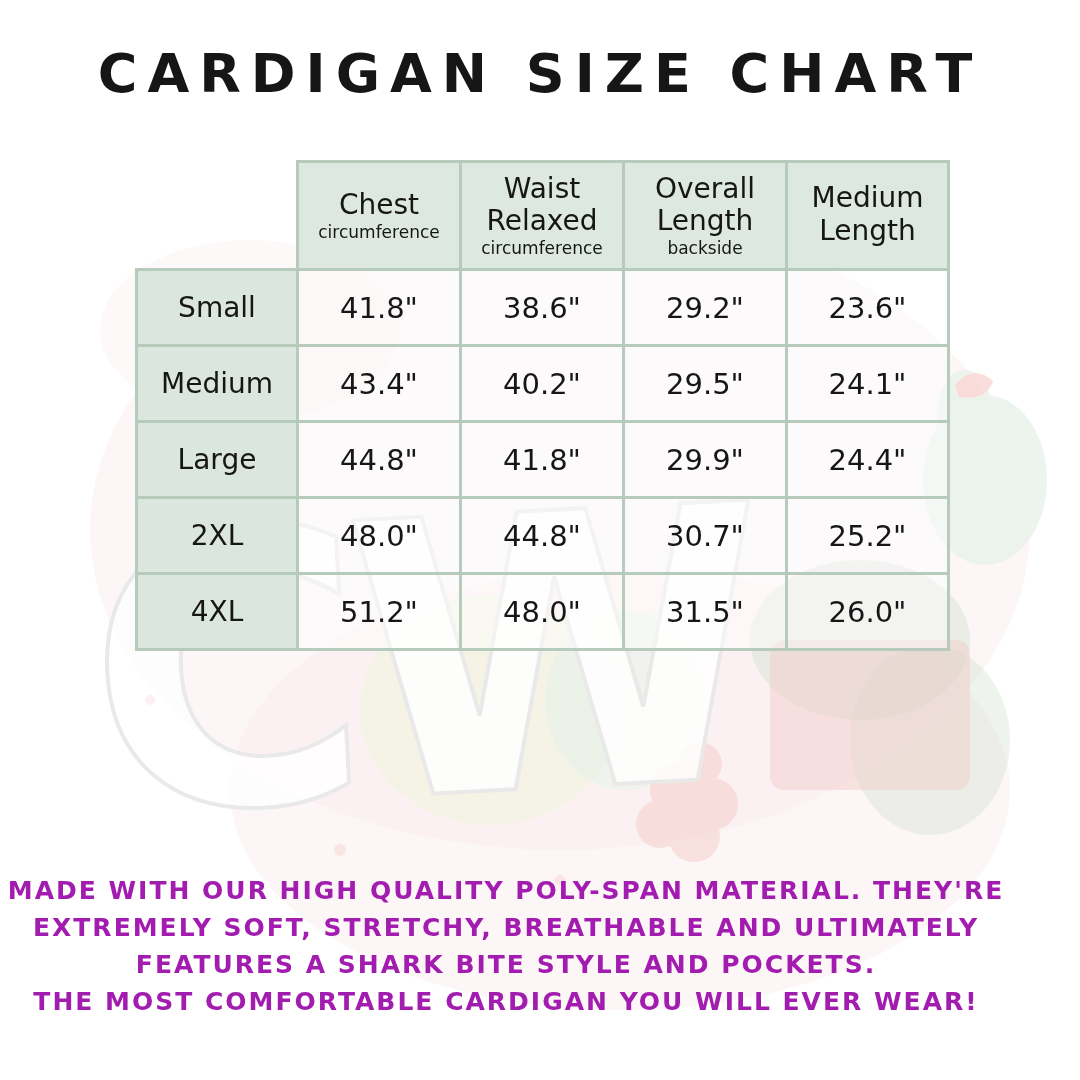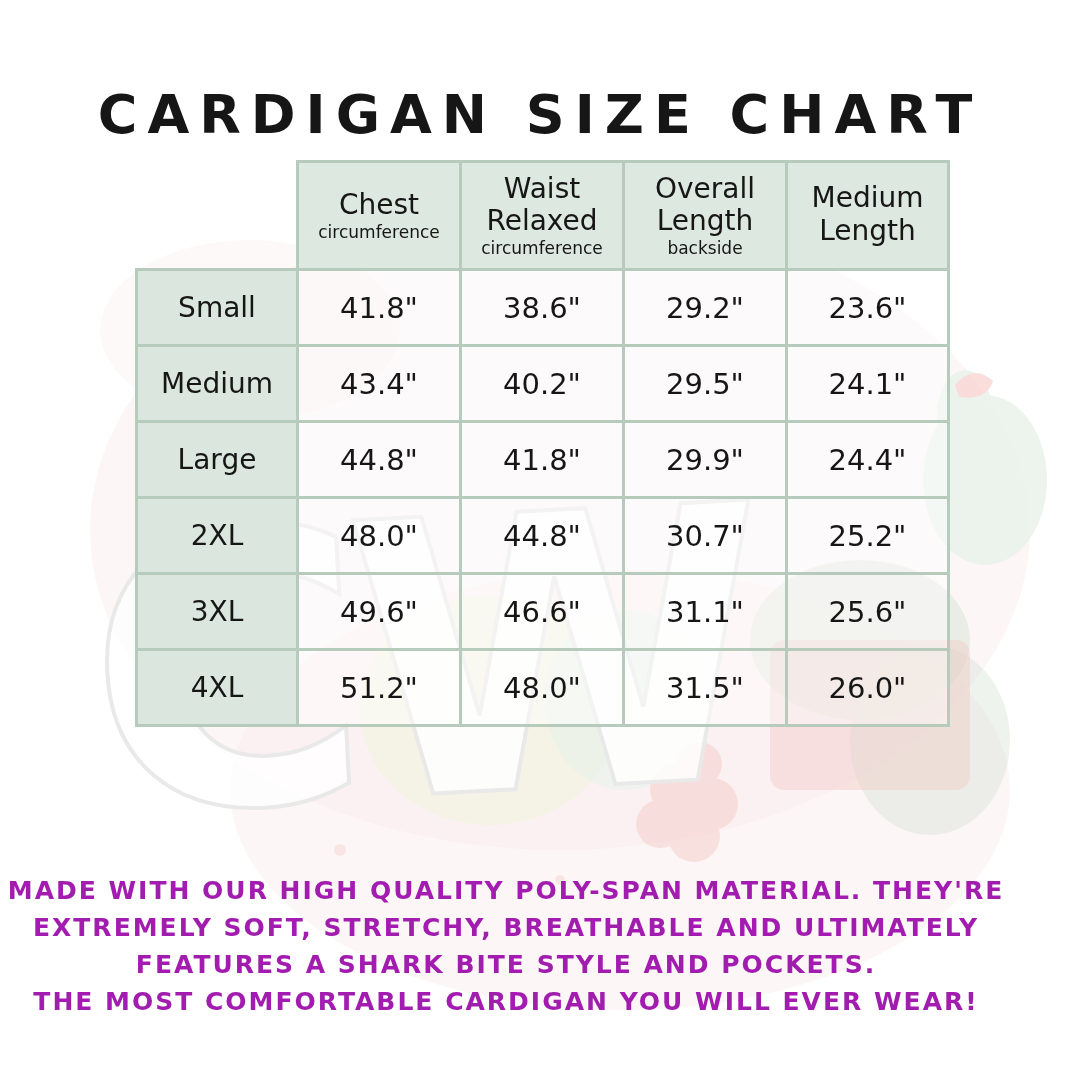--- a/index.html
+++ b/index.html
@@ -15,21 +15,21 @@
   }
   *{box-sizing:border-box;margin:0;padding:0;}
   body{background:#ffffff;font-family:"DejaVu Sans","Liberation Sans",sans-serif;color:var(--text);}
   .page{position:relative;width:1080px;height:1080px;background:#ffffff;overflow:hidden;}
 
   .watermark{position:absolute;left:0;top:0;width:1080px;height:1080px;pointer-events:none;}
 
   .title{
     position:absolute;left:0;top:34px;width:1080px;height:80px;line-height:80px;
     text-align:center;font-size:54px;font-weight:bold;letter-spacing:10px;
-    color:var(--text);white-space:nowrap;margin-top:41px;
+    color:var(--text);white-space:nowrap;
   }
 
   table.size-table{
     position:absolute;left:135px;top:160px;width:812px;
     border-collapse:collapse;table-layout:fixed;
   }
   .size-table td,.size-table th{
     border:3px solid var(--border);
     text-align:center;vertical-align:middle;
     font-weight:normal;
@@ -148,27 +148,20 @@
         <td class="val-cell">24.4"</td>
       </tr>
       <tr>
         <td class="size-cell">2XL</td>
         <td class="val-cell">48.0"</td>
         <td class="val-cell">44.8"</td>
         <td class="val-cell">30.7"</td>
         <td class="val-cell">25.2"</td>
       </tr>
       <tr>
-        <td class="size-cell">3XL</td>
-        <td class="val-cell">49.6"</td>
-        <td class="val-cell">46.6"</td>
-        <td class="val-cell">31.1"</td>
-        <td class="val-cell">25.6"</td>
-      </tr>
-      <tr>
         <td class="size-cell">4XL</td>
         <td class="val-cell">51.2"</td>
         <td class="val-cell">48.0"</td>
         <td class="val-cell">31.5"</td>
         <td class="val-cell">26.0"</td>
       </tr>
     </tbody>
   </table>
 
   <div class="footer">

